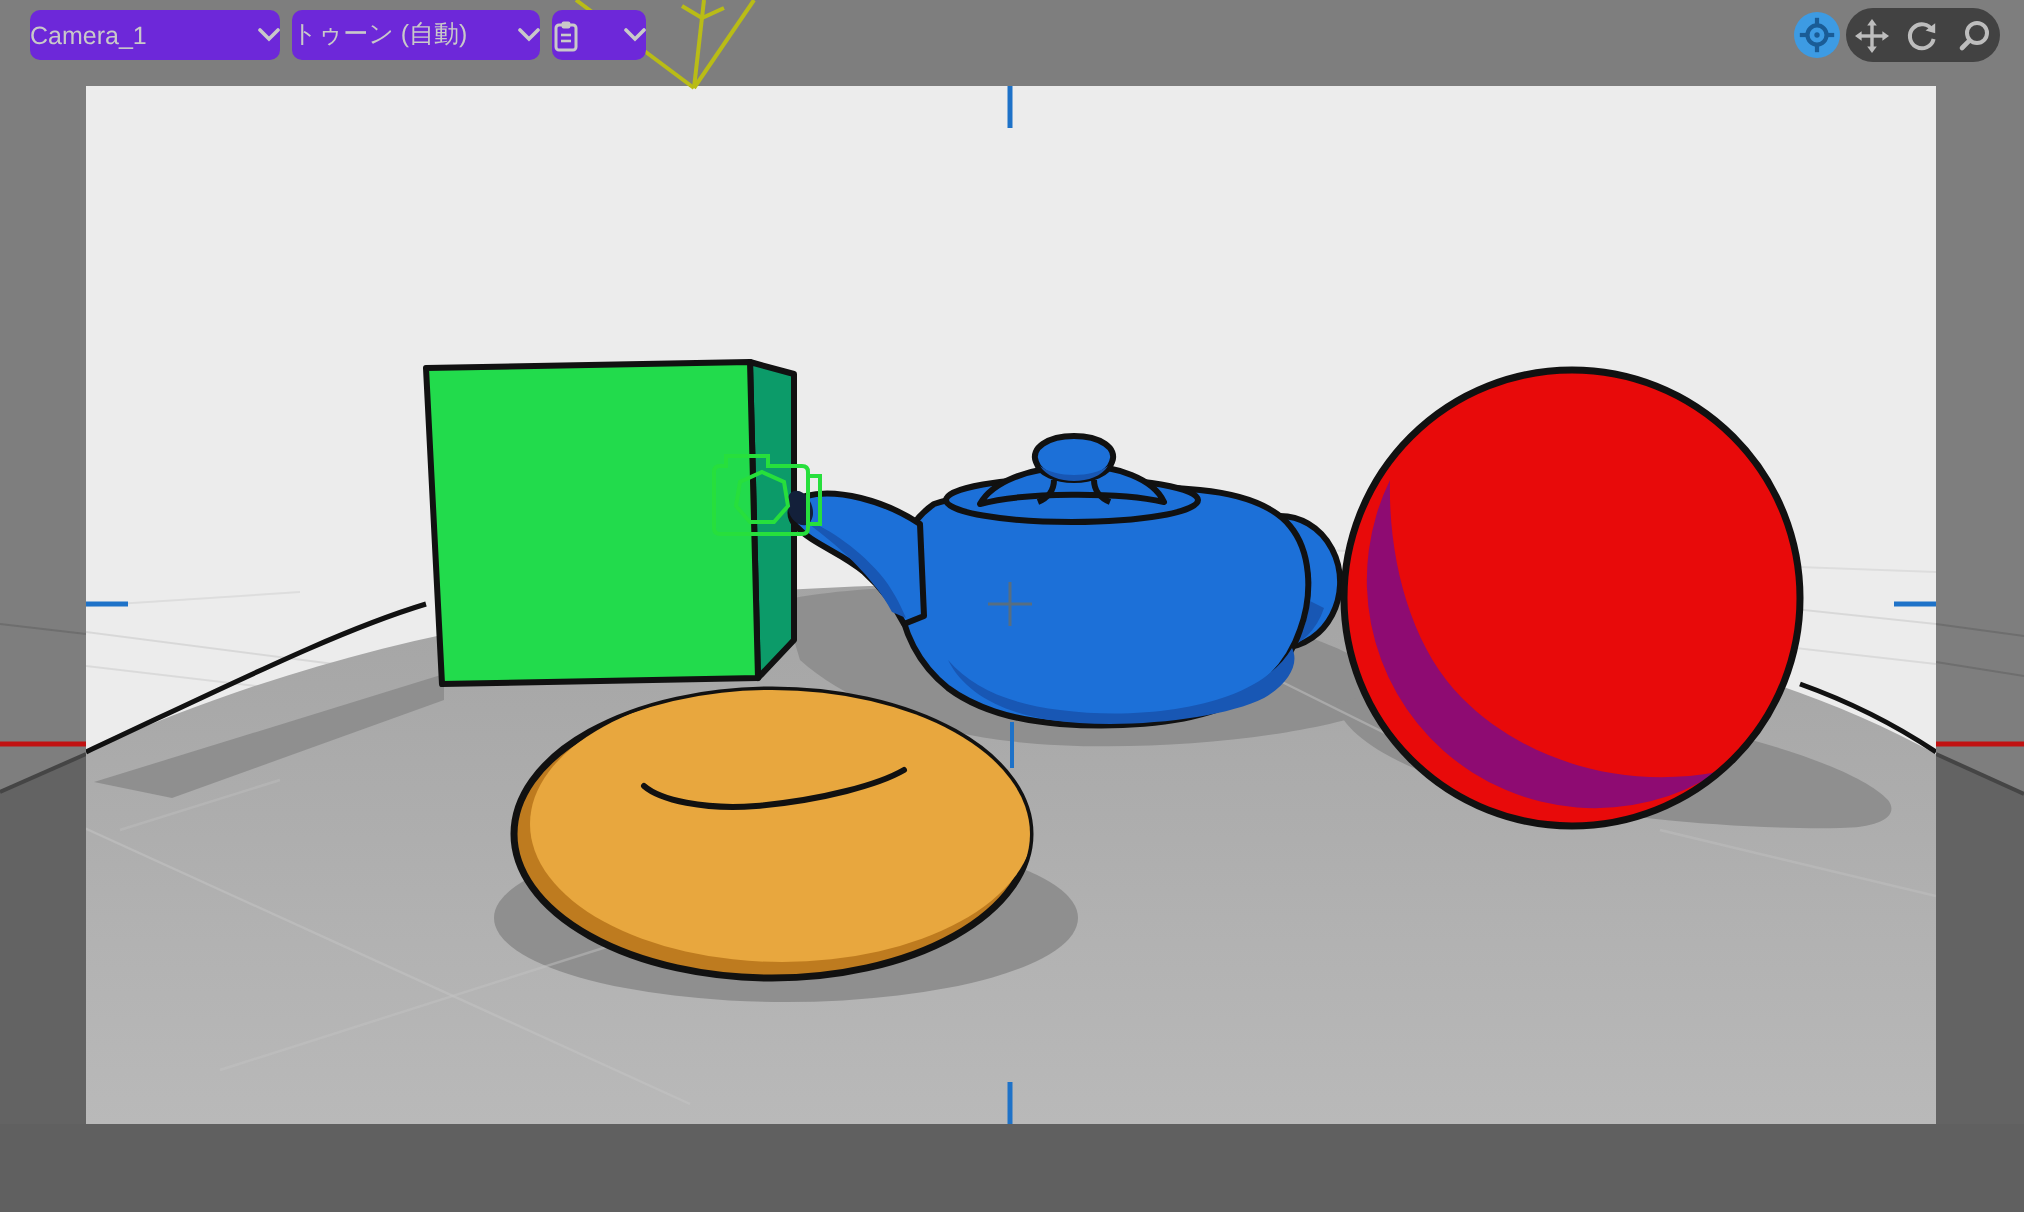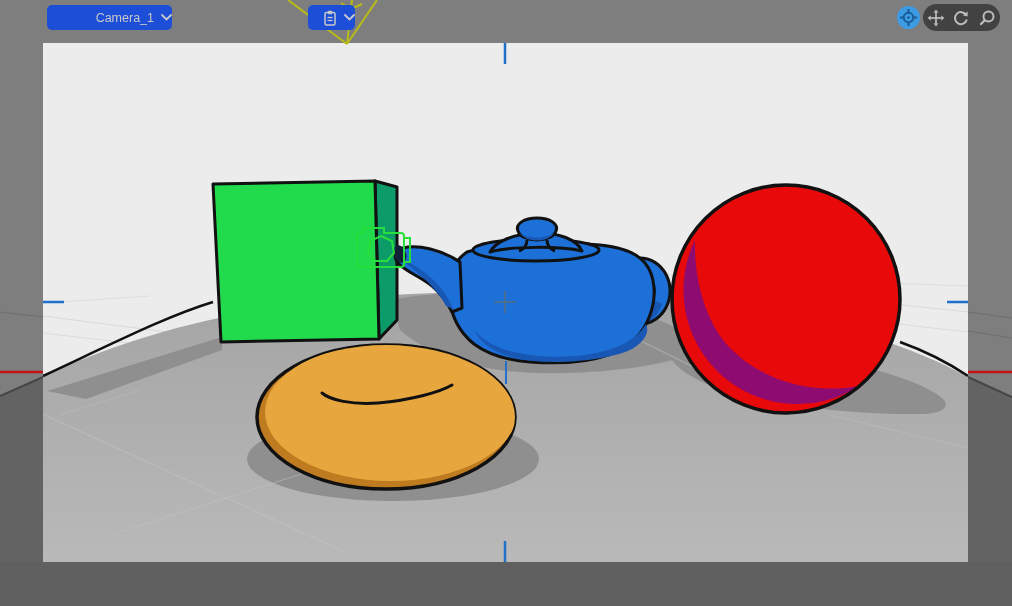--- a/index.html
+++ b/index.html
@@ -1,21 +1,21 @@
 <!DOCTYPE html>
 <html><head>
 <meta charset="utf-8">
 <style>
   html,body{margin:0;padding:0;background:#2b2b2b;}
   #app{position:relative;width:1012px;height:606px;overflow:hidden;
        font-family:"Liberation Sans",sans-serif;background:#7E7E7E;}
   #scene-svg{position:absolute;left:0;top:0;}
-  .btn{position:absolute;top:5px;height:25px;background:#1d4ed8;border-radius:5px;
+  .btn{position:absolute;top:5px;height:25px;background:#6d28d9;border-radius:5px;
        color:#C9C9C9;font-size:12.5px;display:flex;align-items:center;
-       justify-content:flex-end;gap:7px;cursor:default;box-sizing:border-box;margin-left:32px;}
+       justify-content:space-between;gap:7px;cursor:default;box-sizing:border-box;}
   .btn svg{display:block;}
   .pill{position:absolute;top:4px;height:27px;background:#424242;border-radius:14px;
         display:flex;align-items:center;justify-content:space-around;box-sizing:border-box;}
   .roundbtn{position:absolute;top:6px;width:23px;height:23px;border-radius:50%;
         display:flex;align-items:center;justify-content:center;}
   .icon{display:flex;align-items:center;justify-content:center;}
 </style>
 </head>
 <body>
 
@@ -152,20 +152,28 @@
 
 <div class="btn" style="left:15px;width:125px;">
   <span>Camera_1</span>
   <span class="icon">
     <svg width="11" height="7" viewBox="0 0 11 7">
           <polyline points="1,1 5.5,5.5 10,1" fill="none" stroke="#C9C9C9" stroke-width="1.8" stroke-linecap="round"></polyline>
         </svg>
   </span>
 </div>
 
+<div class="btn" style="left:146px;width:124px;">
+  <span>トゥーン (自動)</span>
+  <span class="icon">
+    <svg width="11" height="7" viewBox="0 0 11 7">
+          <polyline points="1,1 5.5,5.5 10,1" fill="none" stroke="#C9C9C9" stroke-width="1.8" stroke-linecap="round"></polyline>
+        </svg>
+  </span>
+</div>
 
 <div class="btn" style="left:276px;width:47px;">
   <span class="icon">
     <svg width="14" height="16" viewBox="0 0 14 16">
       <rect x="2" y="2.5" width="10" height="12.5" rx="1.5" fill="none" stroke="#C9C9C9" stroke-width="1.5"></rect>
       <rect x="4.8" y="0.8" width="4.4" height="3.4" rx="1" fill="#C9C9C9"></rect>
       <line x1="4.5" y1="7.5" x2="9.5" y2="7.5" stroke="#C9C9C9" stroke-width="1.3"></line>
       <line x1="4.5" y1="10.5" x2="9.5" y2="10.5" stroke="#C9C9C9" stroke-width="1.3"></line>
     </svg>
   </span>

